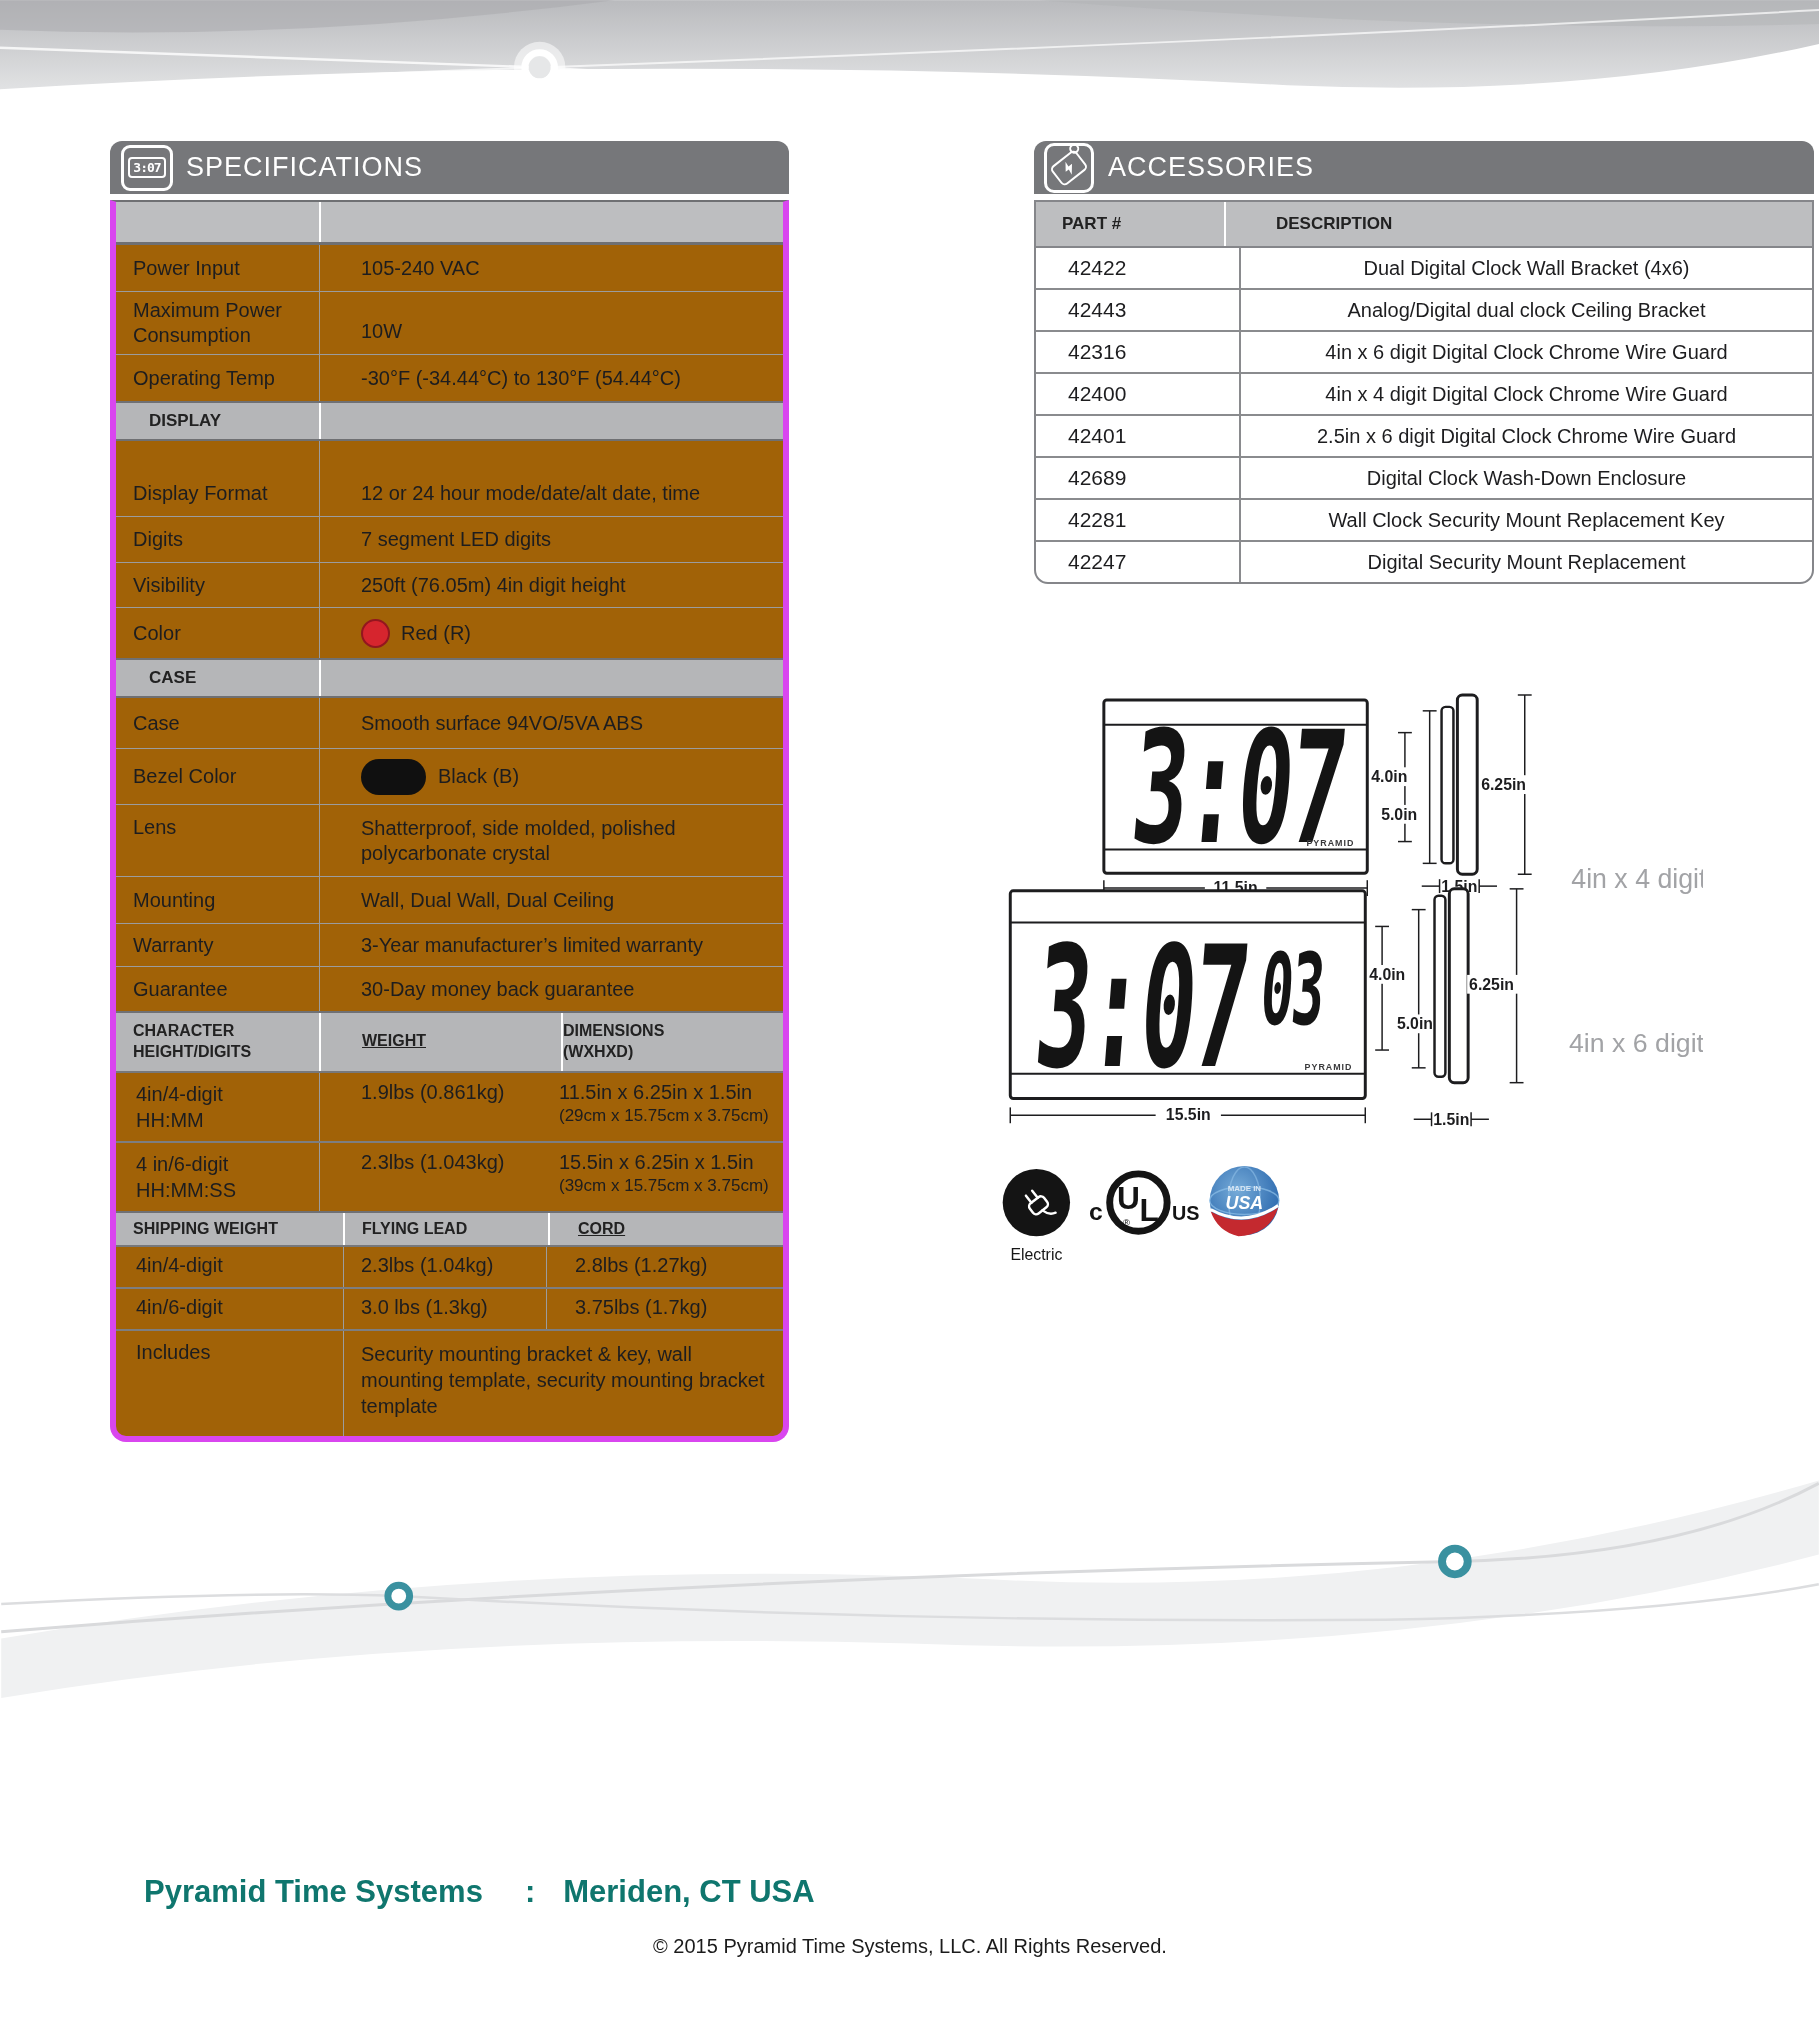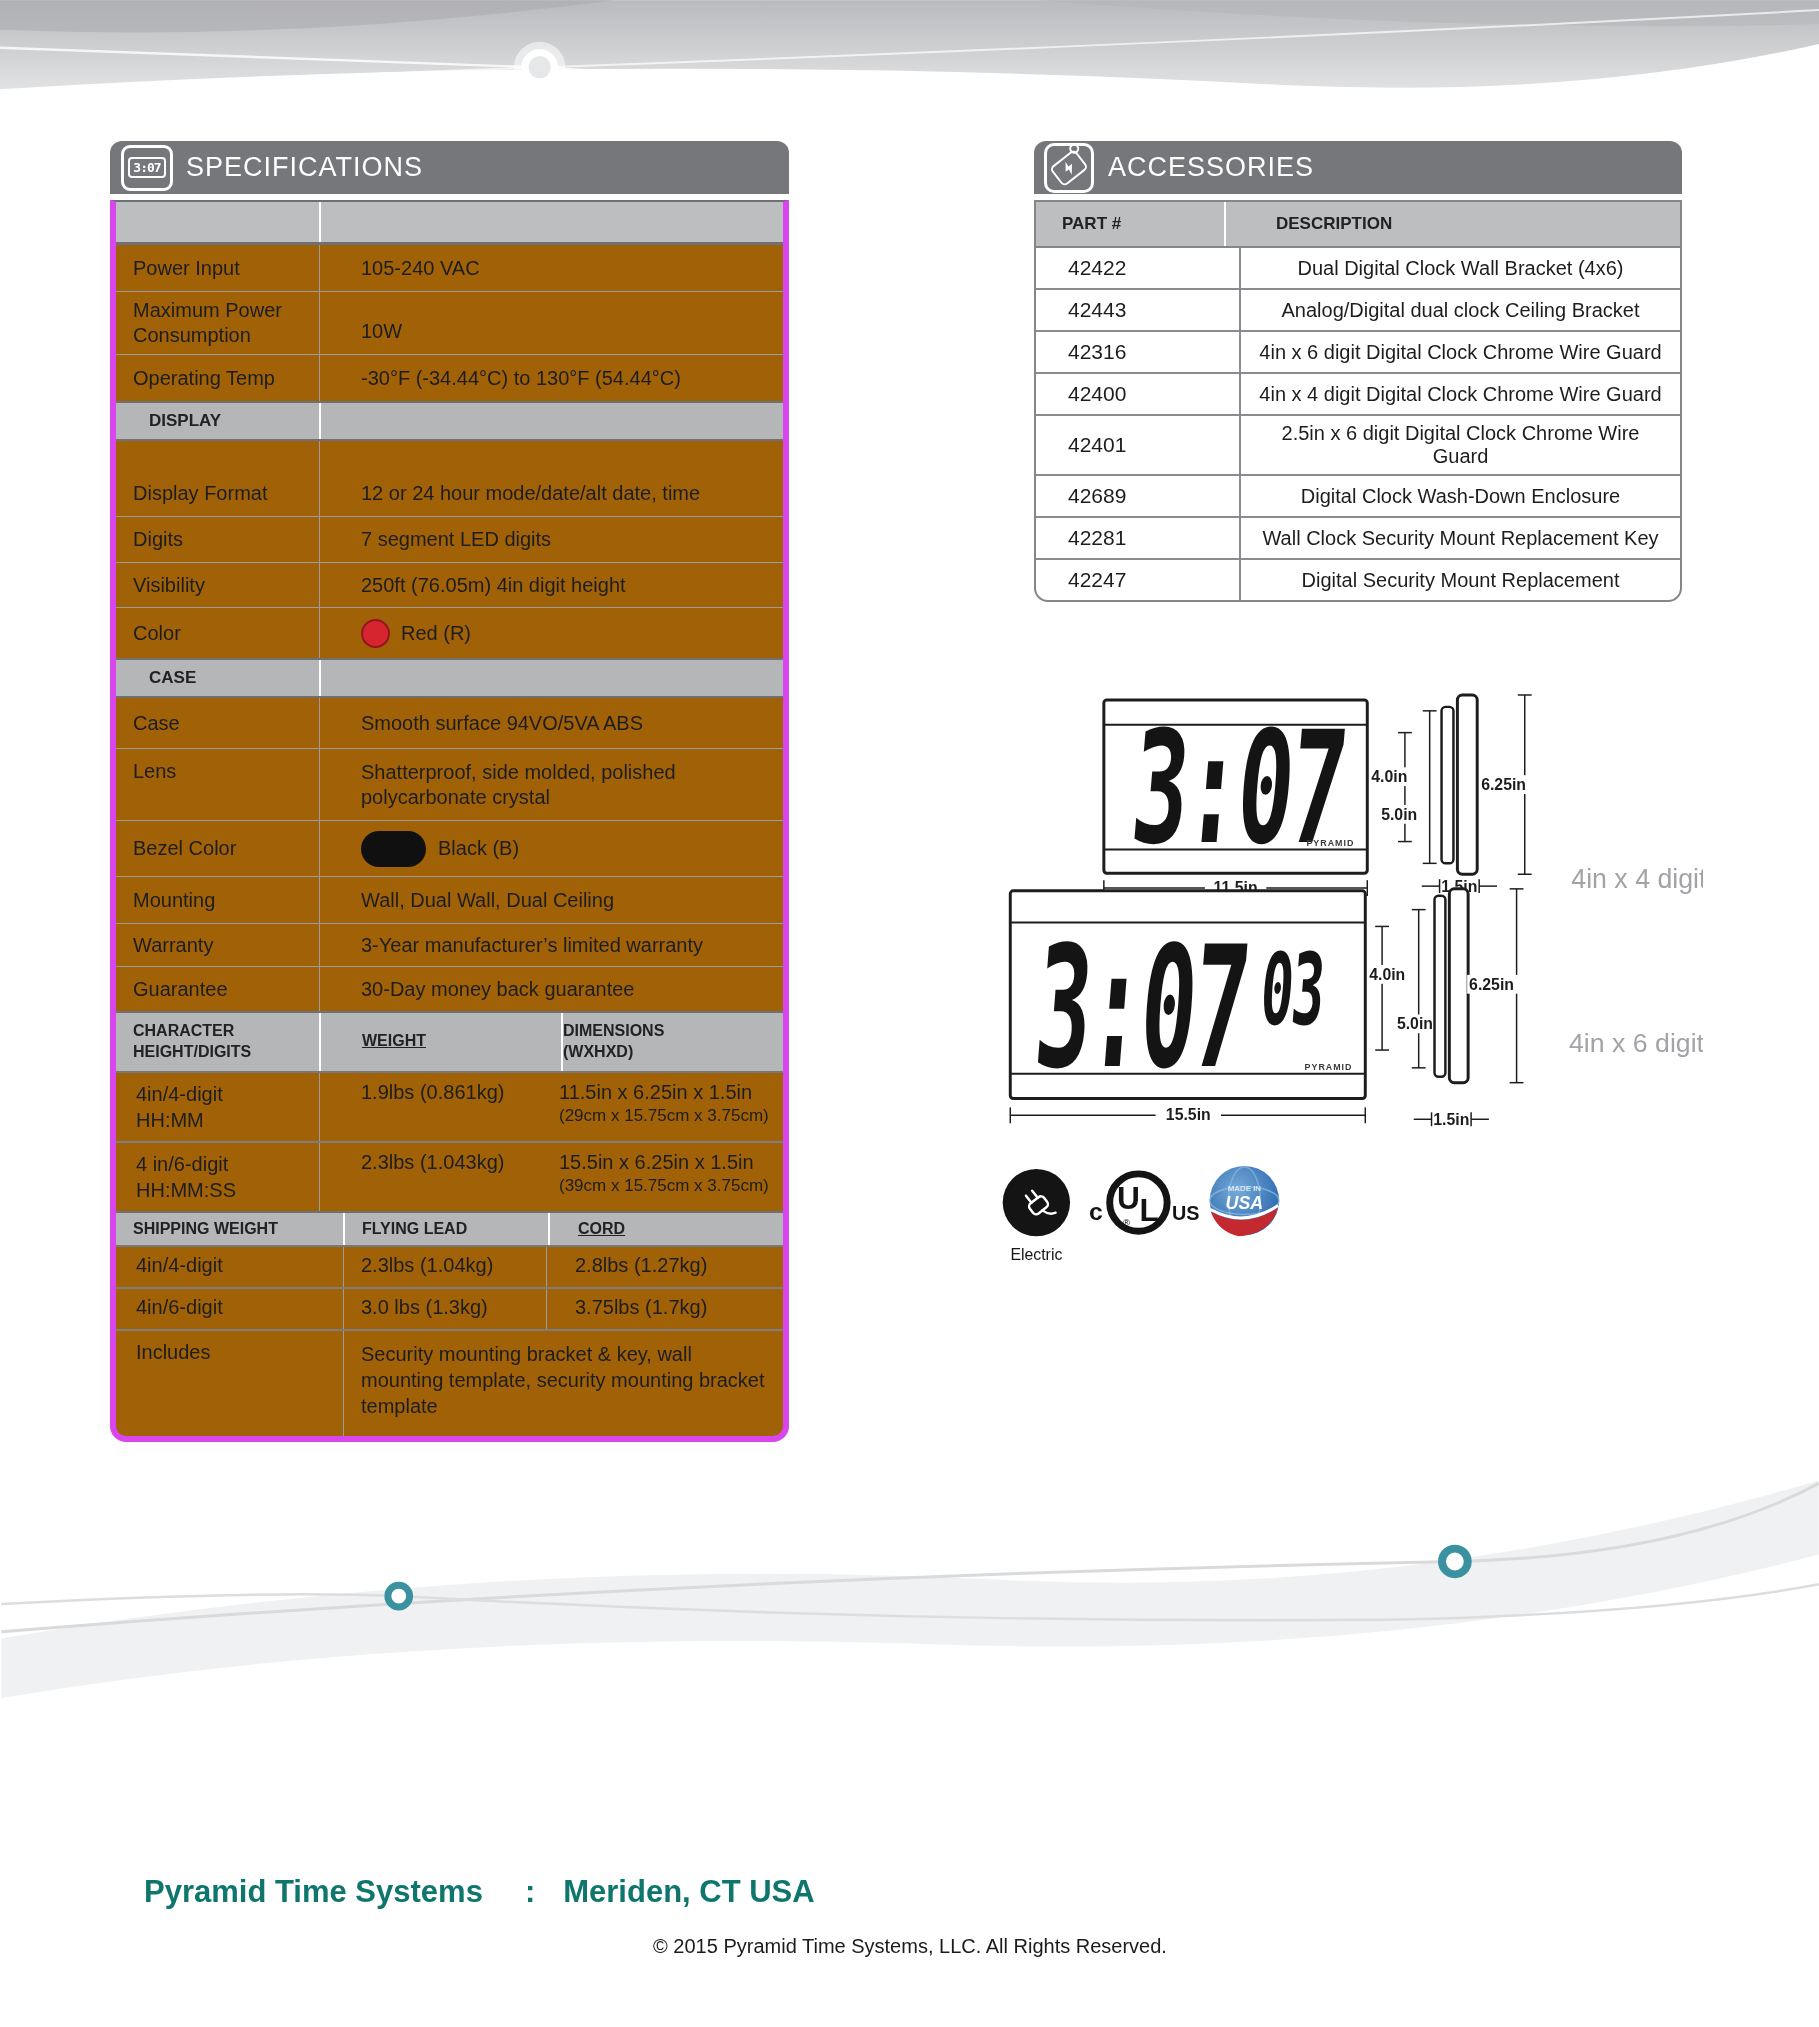--- a/index.html
+++ b/index.html
@@ -178,31 +178,31 @@
 
       <div class="secbar">
         <div>CASE</div>
           <div></div>
       </div>
 
       <div class="spec-row nt" style="min-height:50px">
         <div class="cell-l">Case</div>
         <div class="cell-v">Smooth surface 94VO/5VA ABS</div>
       </div>
-      <div class="spec-row" style="min-height:71px">
-        <div class="cell-l" style="align-items:flex-start;padding-top:10px">Lens</div>
-        <div class="cell-v">Shatterproof, side molded, polished polycarbonate crystal</div>
-      </div>
       <div class="spec-row" style="min-height:55px">
         <div class="cell-l">Bezel Color</div>
         <div class="cell-v">
           <span class="pill"></span>
           <span>Black (B)</span>
         </div>
       </div>
+      <div class="spec-row" style="min-height:71px">
+        <div class="cell-l" style="align-items:flex-start;padding-top:10px">Lens</div>
+        <div class="cell-v">Shatterproof, side molded, polished polycarbonate crystal</div>
+      </div>
       <div class="spec-row" style="min-height:46px">
         <div class="cell-l">Mounting</div>
         <div class="cell-v">Wall, Dual Wall, Dual Ceiling</div>
       </div>
       <div class="spec-row" style="min-height:42px">
         <div class="cell-l">Warranty</div>
         <div class="cell-v">3-Year manufacturer’s limited warranty</div>
       </div>
       <div class="spec-row" style="min-height:44px">
         <div class="cell-l">Guarantee</div>
@@ -261,21 +261,21 @@
         <div class="ship-c3">3.75lbs (1.7kg)</div>
       </div>
 
       <div class="inc-row" style="min-height:105px">
         <div class="inc-l">Includes</div>
         <div class="inc-v" style="max-width:465px">Security mounting bracket &amp; key, wall mounting template, security mounting bracket template</div>
       </div>
     </div>
   </div>
 
-  <div class="panel" style="left:1034px;top:141px;width:648px;">
+  <div class="panel" style="left:1034px;top:141px;width:780px;">
     <div class="panel-head">
       <span class="acc-icon">
         <span class="acc-icon-inner">
           <svg width="12" height="14" viewBox="0 0 12 14">
             <polygon points="7,0 1,8 5,8 4,14 11,5.5 6.5,5.5" fill="#ffffff"></polygon>
           </svg>
           <span class="acc-icon-dot"></span>
         </span>
       </span>
       <span class="panel-title">ACCESSORIES</span>

